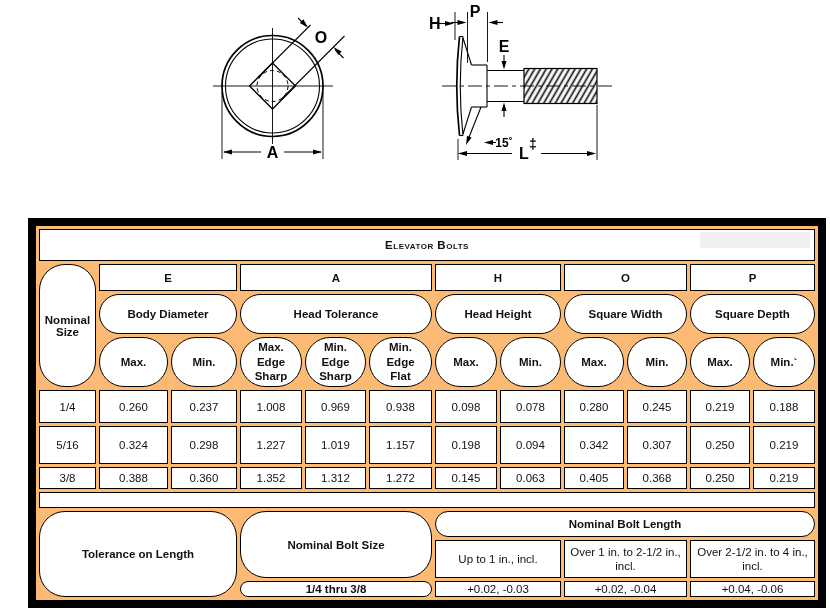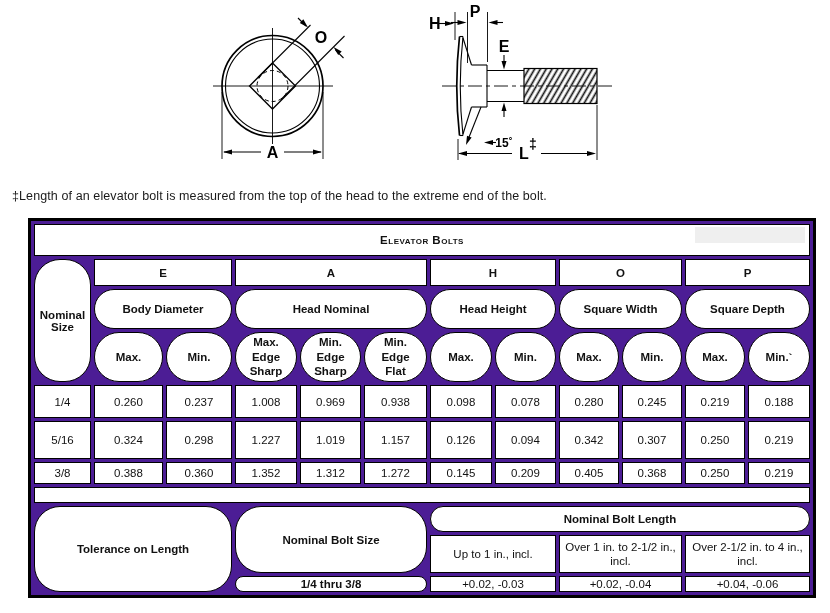--- a/index.html
+++ b/index.html
@@ -6,21 +6,21 @@
   .page{position:relative;width:830px;height:613px;background:#ffffff;overflow:hidden;}
 
   .drawing{position:absolute;left:0;top:0;}
   svg text{fill:#000;}
   .dimlabel{font-family:"Liberation Sans",sans-serif;font-weight:bold;font-size:16px;}
   .dimlabel-sm{font-family:"Liberation Sans",sans-serif;font-weight:bold;font-size:12px;}
 
   .footnote{position:absolute;left:12px;top:189px;font-size:12.5px;color:#1a1a1a;letter-spacing:0.1px;}
 
   table.spec{position:absolute;left:28px;top:218px;width:784px;table-layout:fixed;
-             border-collapse:separate;border-spacing:3px;border:3px solid #000000;background:#4c1d95;}
+             border-collapse:separate;border-spacing:3px;border:8px solid #000000;background:#fdba74;}
   table.spec td{border:1px solid #000;box-sizing:border-box;background:#fff;
                 text-align:center;vertical-align:middle;font-size:11.5px;padding:1px 2px;color:#111;}
   td.title-cell{font-weight:bold;font-variant:small-caps;font-size:21px;letter-spacing:0.5px;position:relative;}
   .scan-artifact{position:absolute;right:4px;top:2px;width:110px;height:16px;background:#efefef;}
   td.bold{font-weight:bold;font-size:12px;border-radius:26px;}
   td.letter{font-weight:bold;font-size:13px;}
   td.pre{white-space:pre-line;line-height:1.25;}
   td.shade{background:#d9d9d9;}
   td.gap{border:none;border-top:2px solid #000;border-bottom:2px solid #000;background:#fff;padding:0;}
 </style>
@@ -123,21 +123,20 @@
       </g>
     </g>
     <text class="dimlabel" x="429" y="29">H</text>
     <text class="dimlabel" x="475" y="17" text-anchor="middle">P</text>
     <text class="dimlabel" x="504" y="52" text-anchor="middle">E</text>
     <text class="dimlabel-sm" x="504" y="147" text-anchor="middle">15˚</text>
     <text class="dimlabel-sm" x="529" y="149" style="font-size:14px">‡</text>
     <text class="dimlabel" x="524" y="159" text-anchor="middle">L</text>
   </svg>
 
-  <div class="footnote">‡Length of an elevator bolt is measured from the top of the head to the extreme end of the bolt.</div>
 
   <table class="spec">
     <colgroup>
       <col style="width:57px">
         <col style="width:69px">
         <col style="width:66px">
       <col style="width:62px">
         <col style="width:61px">
         <col style="width:63px">
       <col style="width:62px">
@@ -160,21 +159,21 @@
       <td class="bold" rowspan="3">Nominal Size</td>
       <td class="letter" colspan="2">E</td>
       <td class="letter" colspan="3">A</td>
       <td class="letter" colspan="2">H</td>
       <td class="letter" colspan="2">O</td>
       <td class="letter" colspan="2">P</td>
     </tr>
 
     <tr style="height:40px">
       <td class="bold" colspan="2">Body Diameter</td>
-      <td class="bold" colspan="3">Head Nominal</td>
+      <td class="bold" colspan="3">Head Tolerance</td>
       <td class="bold" colspan="2">Head Height</td>
       <td class="bold" colspan="2">Square Width</td>
       <td class="bold" colspan="2">Square Depth</td>
     </tr>
 
     <tr style="height:50px">
       <td class="bold pre">Max.</td>
       <td class="bold pre">Min.</td>
       <td class="bold pre">Max.
 Edge
@@ -208,37 +207,37 @@
       <td class="shade">0.188</td>
     </tr>
 
     <tr style="height:38px">
       <td>5/16</td>
       <td>0.324</td>
       <td>0.298</td>
       <td>1.227</td>
       <td>1.019</td>
       <td>1.157</td>
-      <td>0.126</td>
+      <td>0.198</td>
       <td>0.094</td>
       <td>0.342</td>
       <td>0.307</td>
       <td>0.250</td>
       <td>0.219</td>
     </tr>
 
     <tr style="height:22px">
       <td class="shade">3/8</td>
       <td class="shade">0.388</td>
       <td class="shade">0.360</td>
       <td class="shade">1.352</td>
       <td class="shade">1.312</td>
       <td class="shade">1.272</td>
       <td class="shade">0.145</td>
-      <td class="shade">0.209</td>
+      <td class="shade">0.063</td>
       <td class="shade">0.405</td>
       <td class="shade">0.368</td>
       <td class="shade">0.250</td>
       <td class="shade">0.219</td>
     </tr>
 
     <tr style="height:16px">
       <td class="gap" colspan="12"></td>
     </tr>
 

